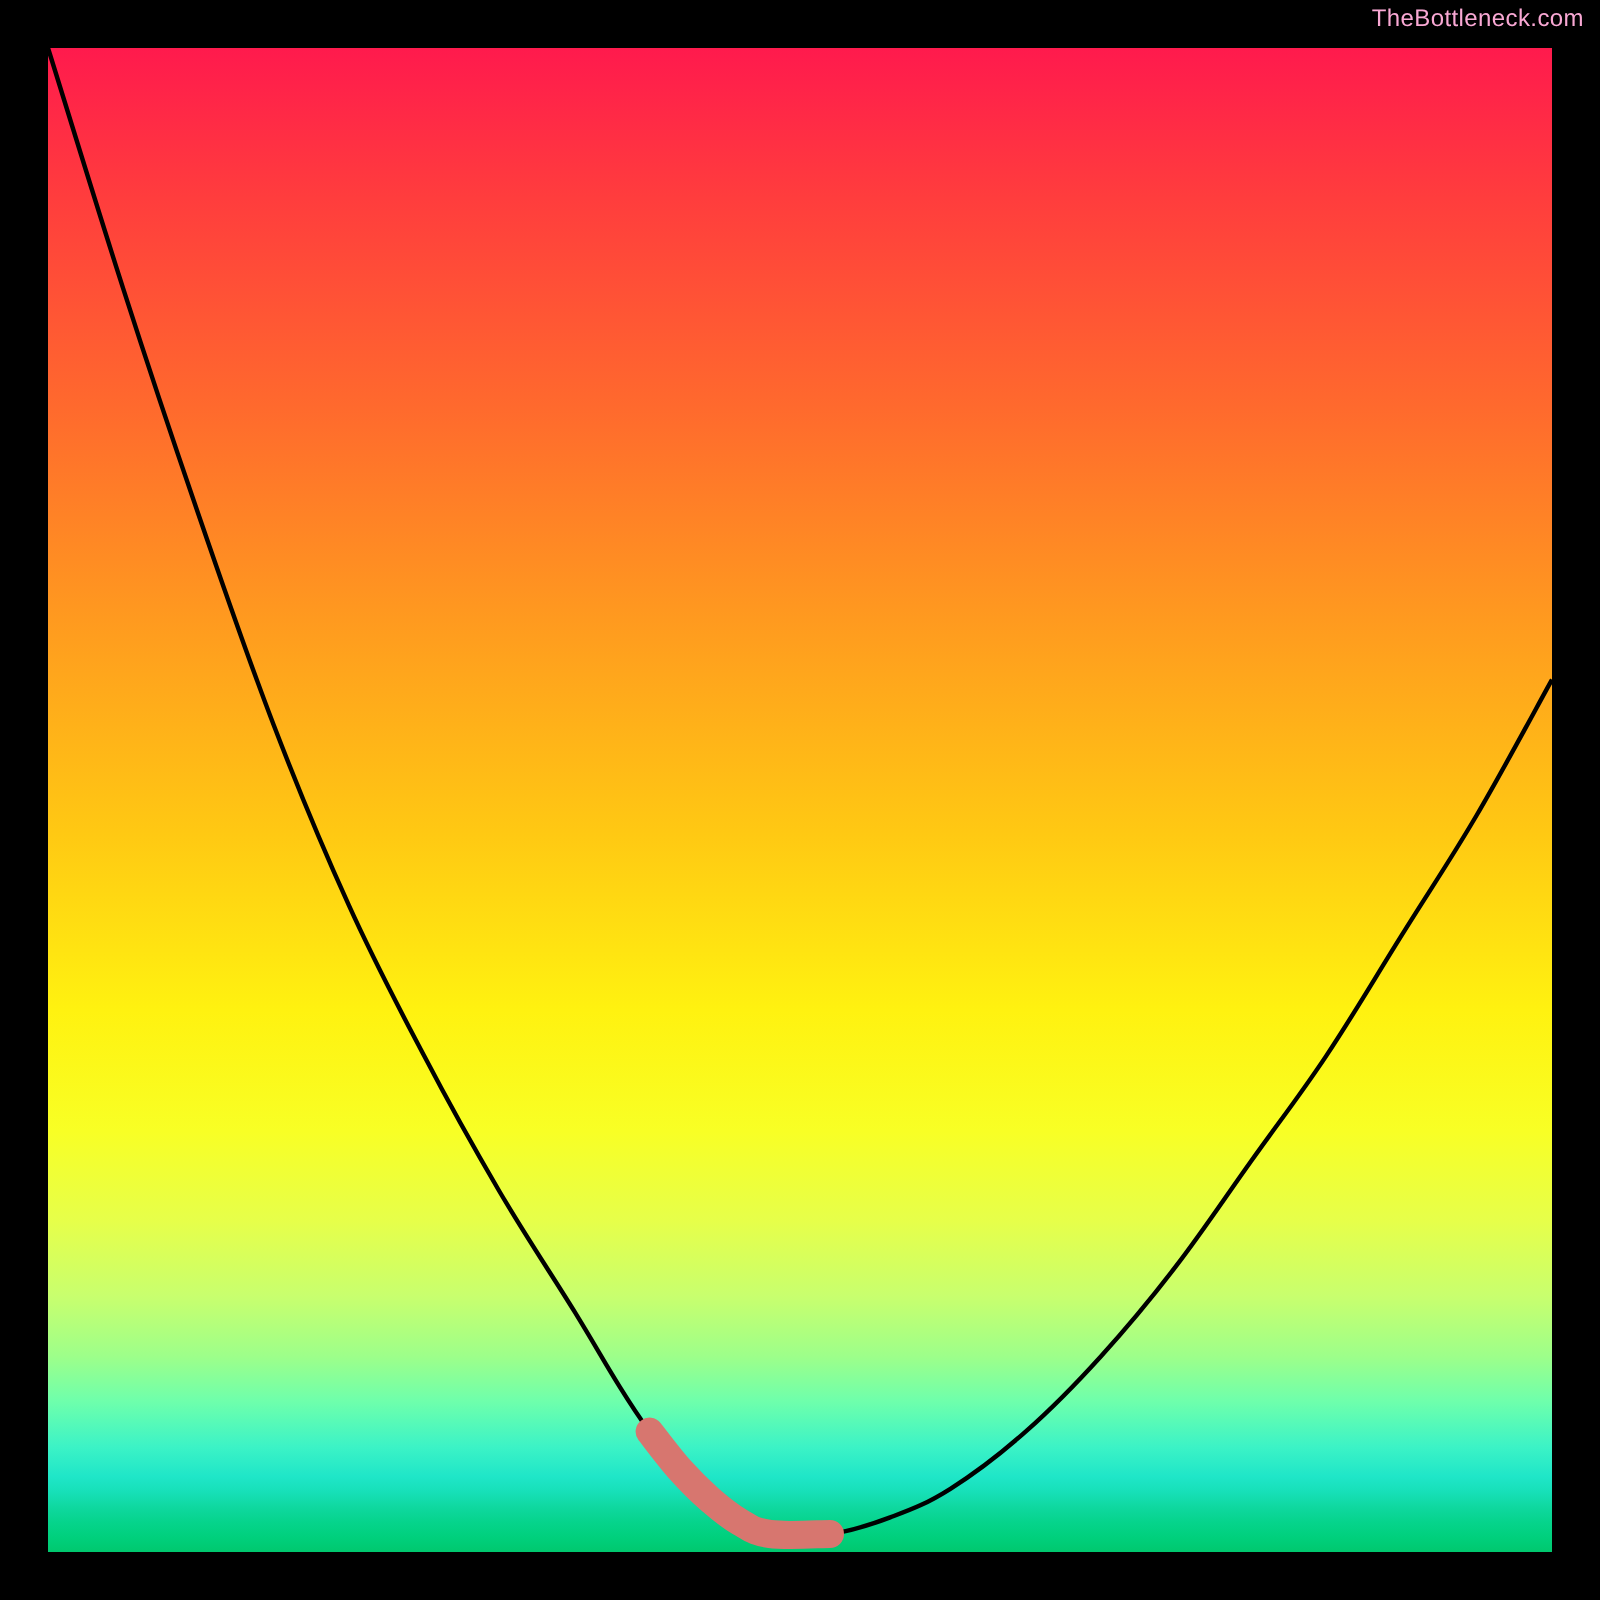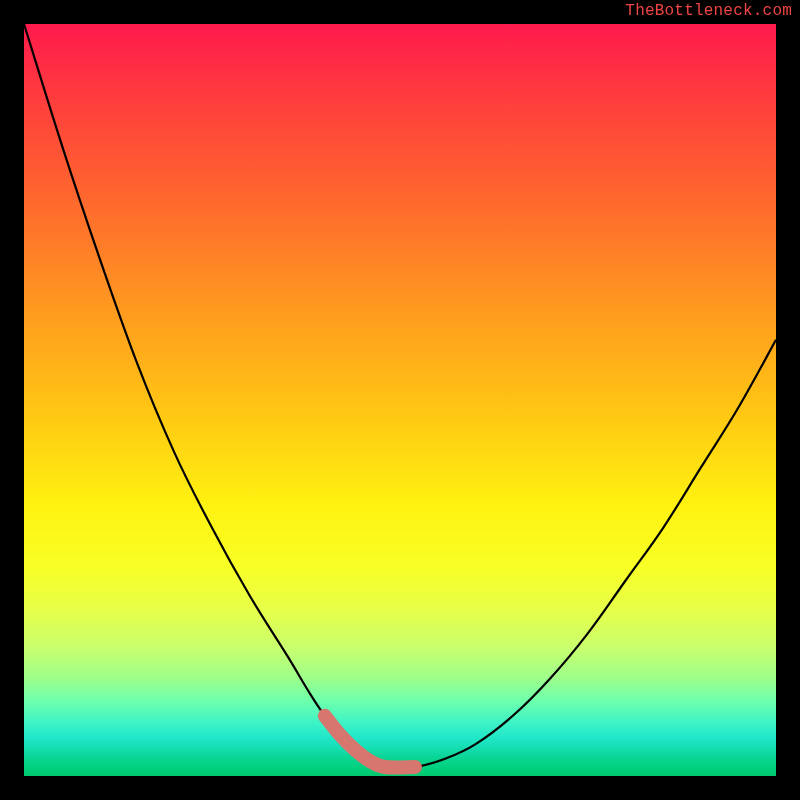--- a/index.html
+++ b/index.html
@@ -42,25 +42,24 @@
       #17e0b8 96%,
       #0fd8a0 97%,
       #06d48c 98%,
       #00d07d 99%,
       #00c86e 100%);
   }
   .watermark {
     position: absolute;
     top: 2px;
     right: 8px;
-    color: #ef4444;
-    font-size: 16px;
+    color: #f9a8d4;
+    font-size: 12px;
     letter-spacing: 0.2px;
     user-select: none;
-    font-family: Liberation Mono, monospace;
   }
   svg.curve {
     position: absolute;
     top: 0;
     left: 0;
     width: 752px;
     height: 752px;
     overflow: visible;
   }
 </style>

